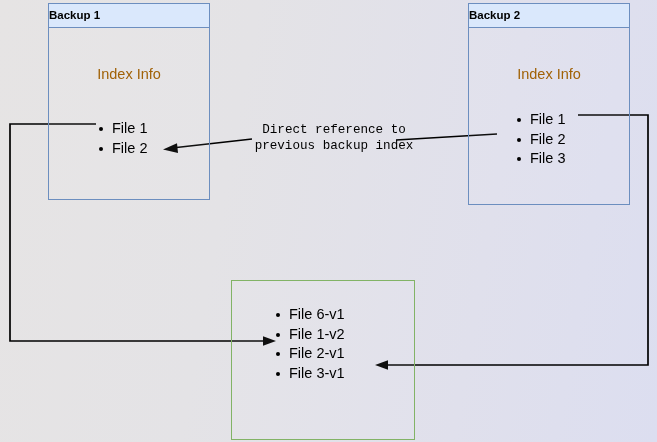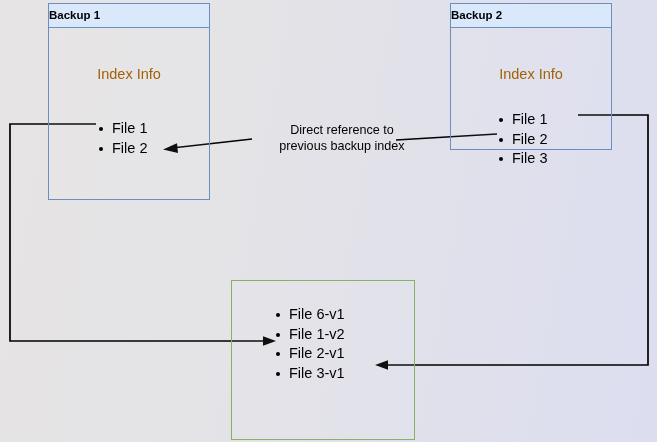--- a/index.html
+++ b/index.html
@@ -137,21 +137,21 @@
     <div class="node-header">Backup 1</div>
     <div class="node-body">
       <div class="index-label" style="top:38px;">Index Info</div>
       <ul class="bullet-list" style="left:48px; top:91px;">
         <li>File 1</li>
         <li>File 2</li>
       </ul>
     </div>
   </div>
 
-  <div class="node" style="left:450px; top:3px; width:162px; height:147px;">
+  <div class="node" style="left:468px; top:3px; width:162px; height:202px;">
     <div class="node-header">Backup 2</div>
     <div class="node-body">
       <div class="index-label" style="top:38px;">Index Info</div>
       <ul class="bullet-list" style="left:46px; top:82px;">
         <li>File 1</li>
         <li>File 2</li>
         <li>File 3</li>
       </ul>
     </div>
   </div>
@@ -160,16 +160,16 @@
     <div class="node-body">
       <ul class="bullet-list" style="left:42px; top:24px;">
         <li>File 6-v1</li>
         <li>File 1-v2</li>
         <li>File 2-v1</li>
         <li>File 3-v1</li>
       </ul>
     </div>
   </div>
 
-  <div class="annotation" style="left:260px; top:122px; width:164px;">Direct reference to
+  <div class="annotation" style="left:252px; top:122px; width:164px;font-family:Liberation Mono, monospace;">Direct reference to
 previous backup index</div>
 
 </div>
 
 </body></html>

